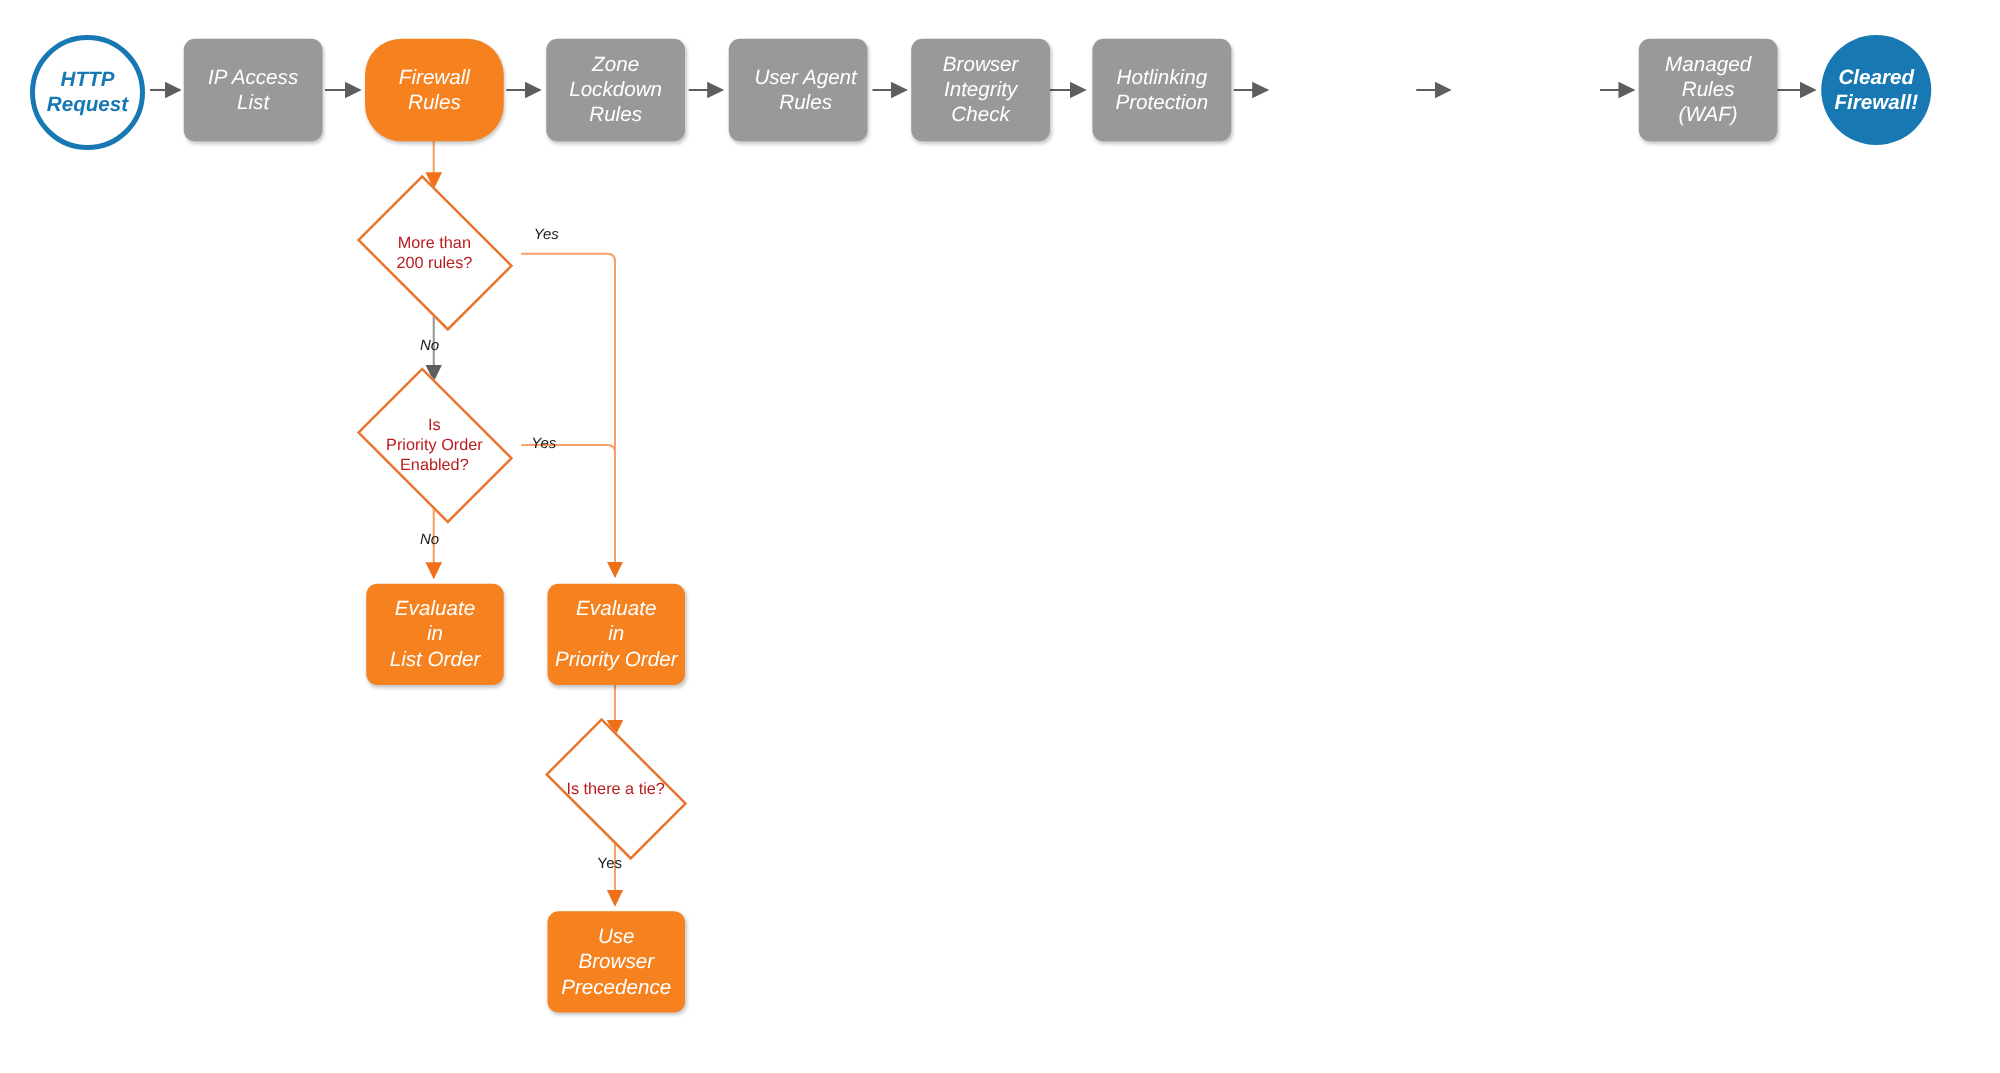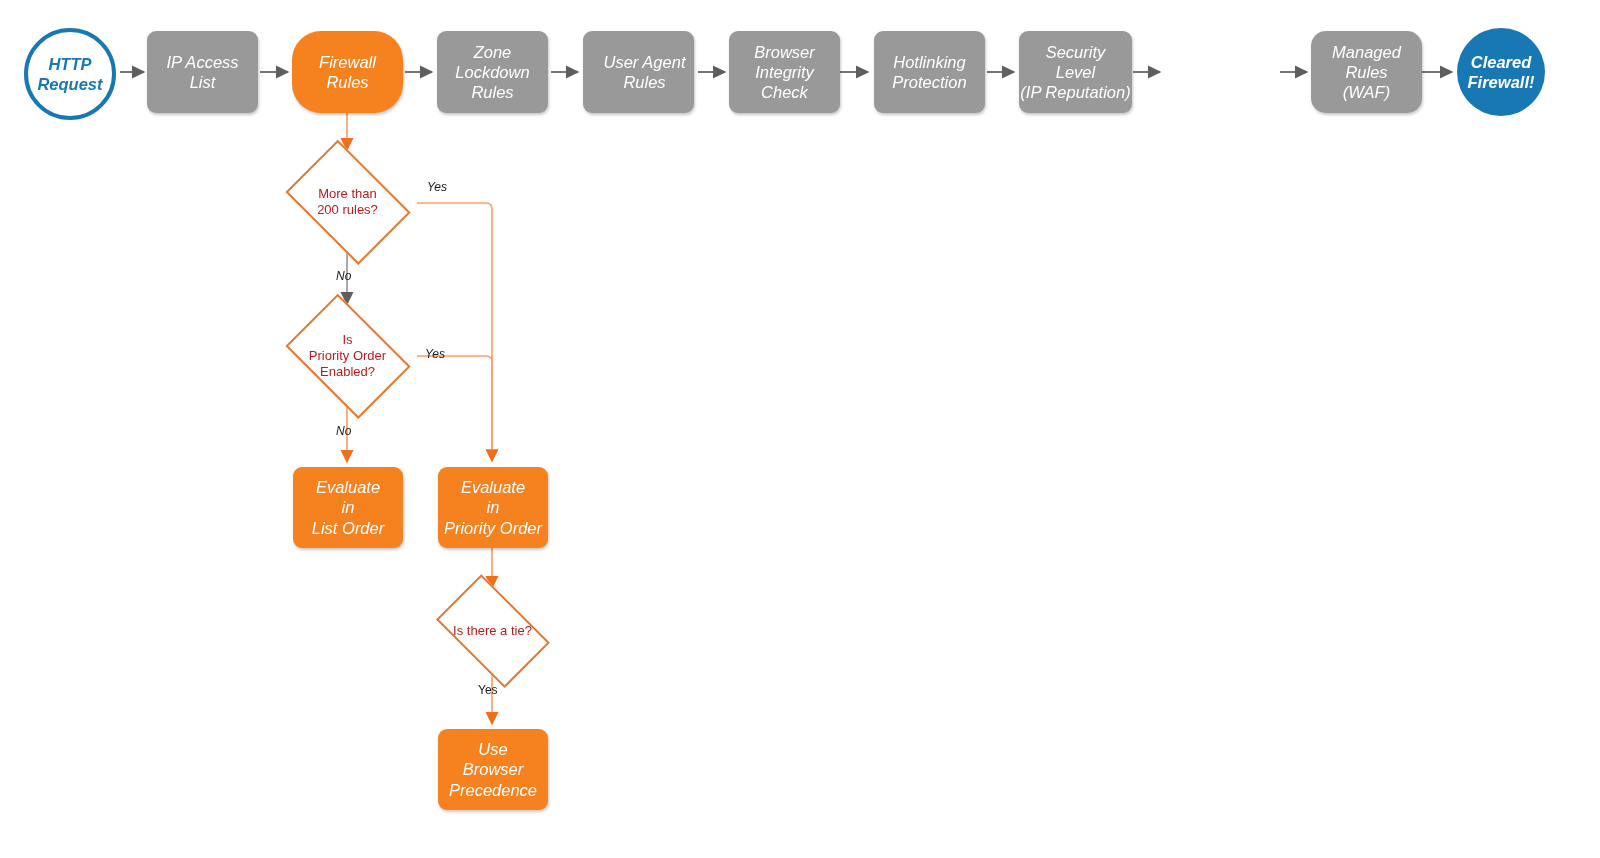--- a/index.html
+++ b/index.html
@@ -176,28 +176,23 @@
     <span>Hotlinking
 Protection</span>
   </div>
 
   <div class="node box gray" style="left:729px; top:31px; width:111px; height:82px;">
     <span>Browser
 Integrity
 Check</span>
   </div>
 
-  <div class="node box gray" style="left:1019px; top:31px; width:113px; height:82px;">
-    <span>Security
-Level
-(IP Reputation)</span>
-  </div>
-
-
-  <div class="node box gray" style="left:1311px; top:31px; width:111px; height:82px;border-radius:15px;">
+
+
+  <div class="node box gray" style="left:1311px; top:31px; width:111px; height:82px;">
     <span>Managed
 Rules
 (WAF)</span>
   </div>
 
   <div class="node circle end" style="left:1457px; top:28px; width:88px; height:88px;">
     <span>Cleared
 Firewall!</span>
   </div>
 

